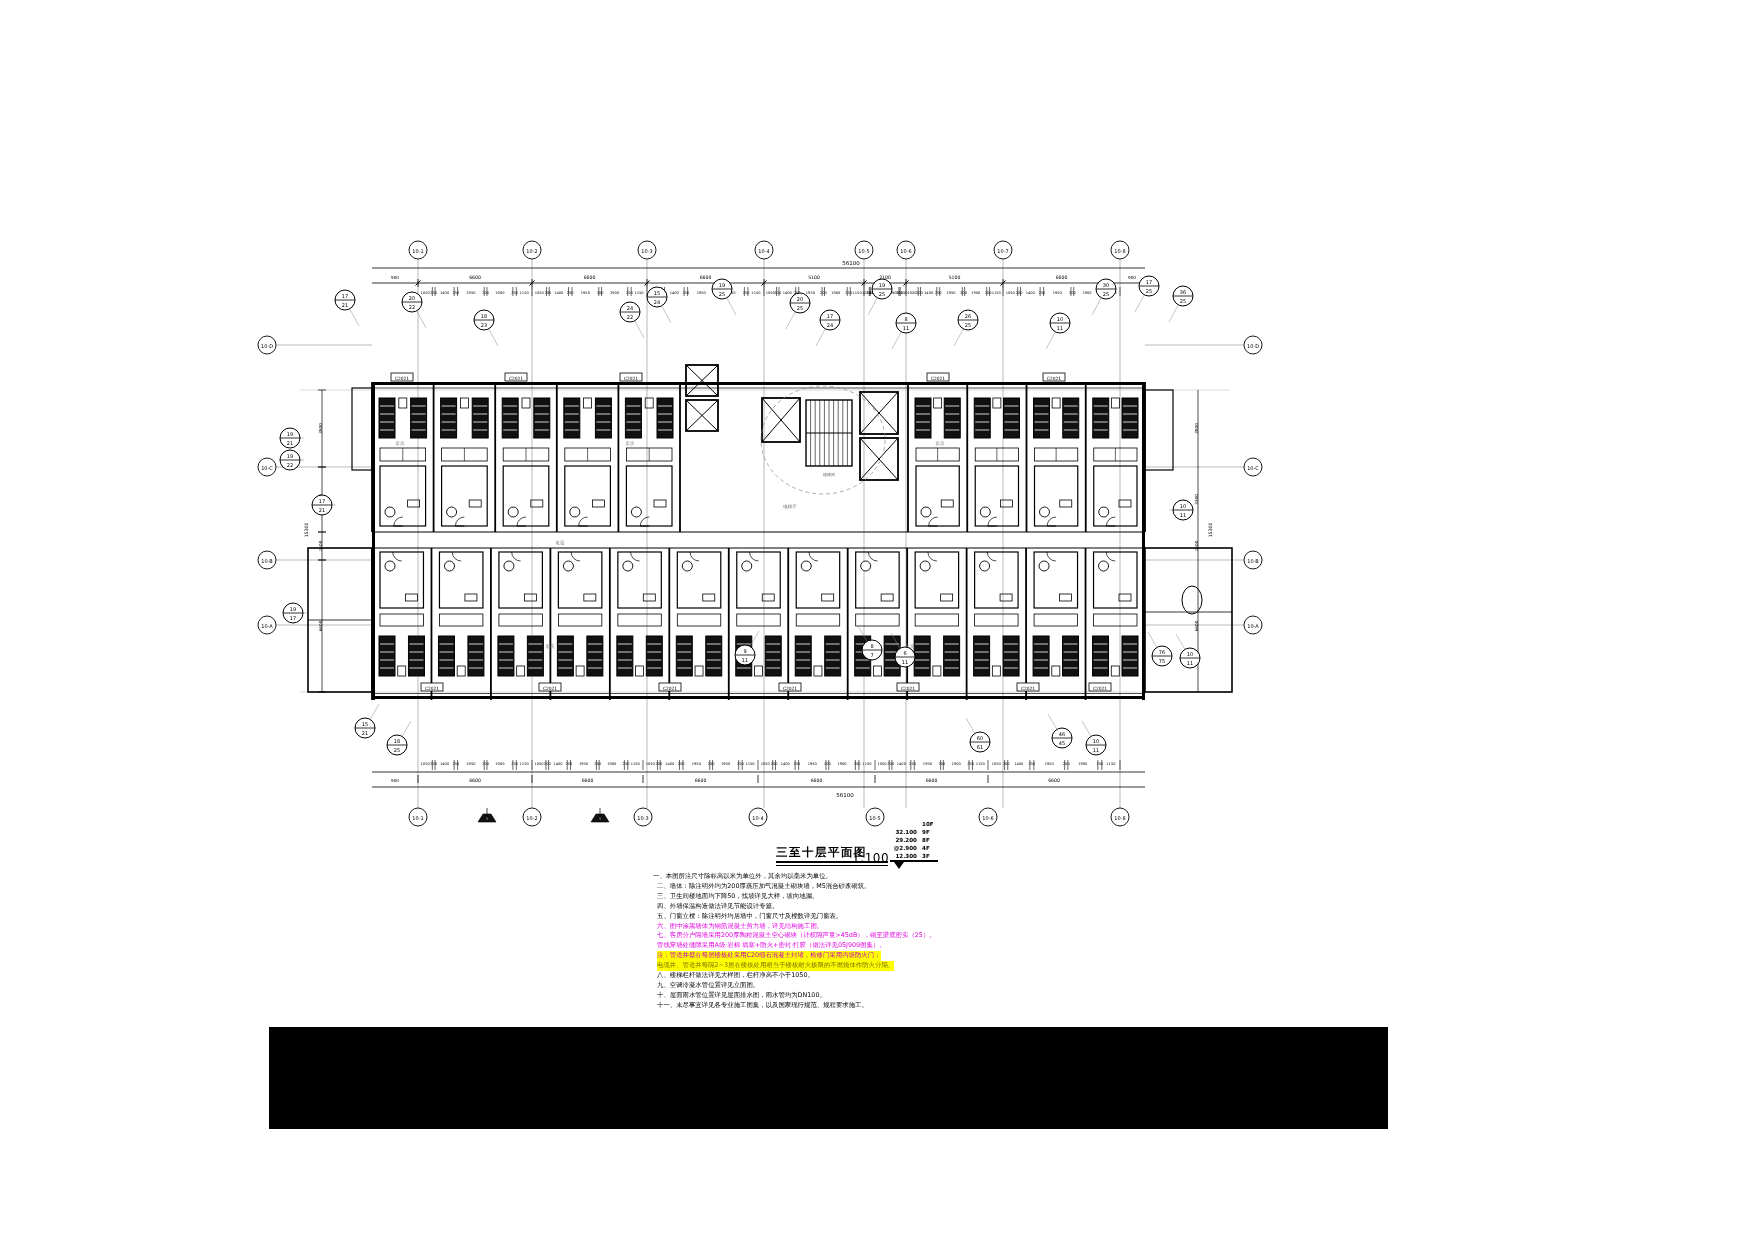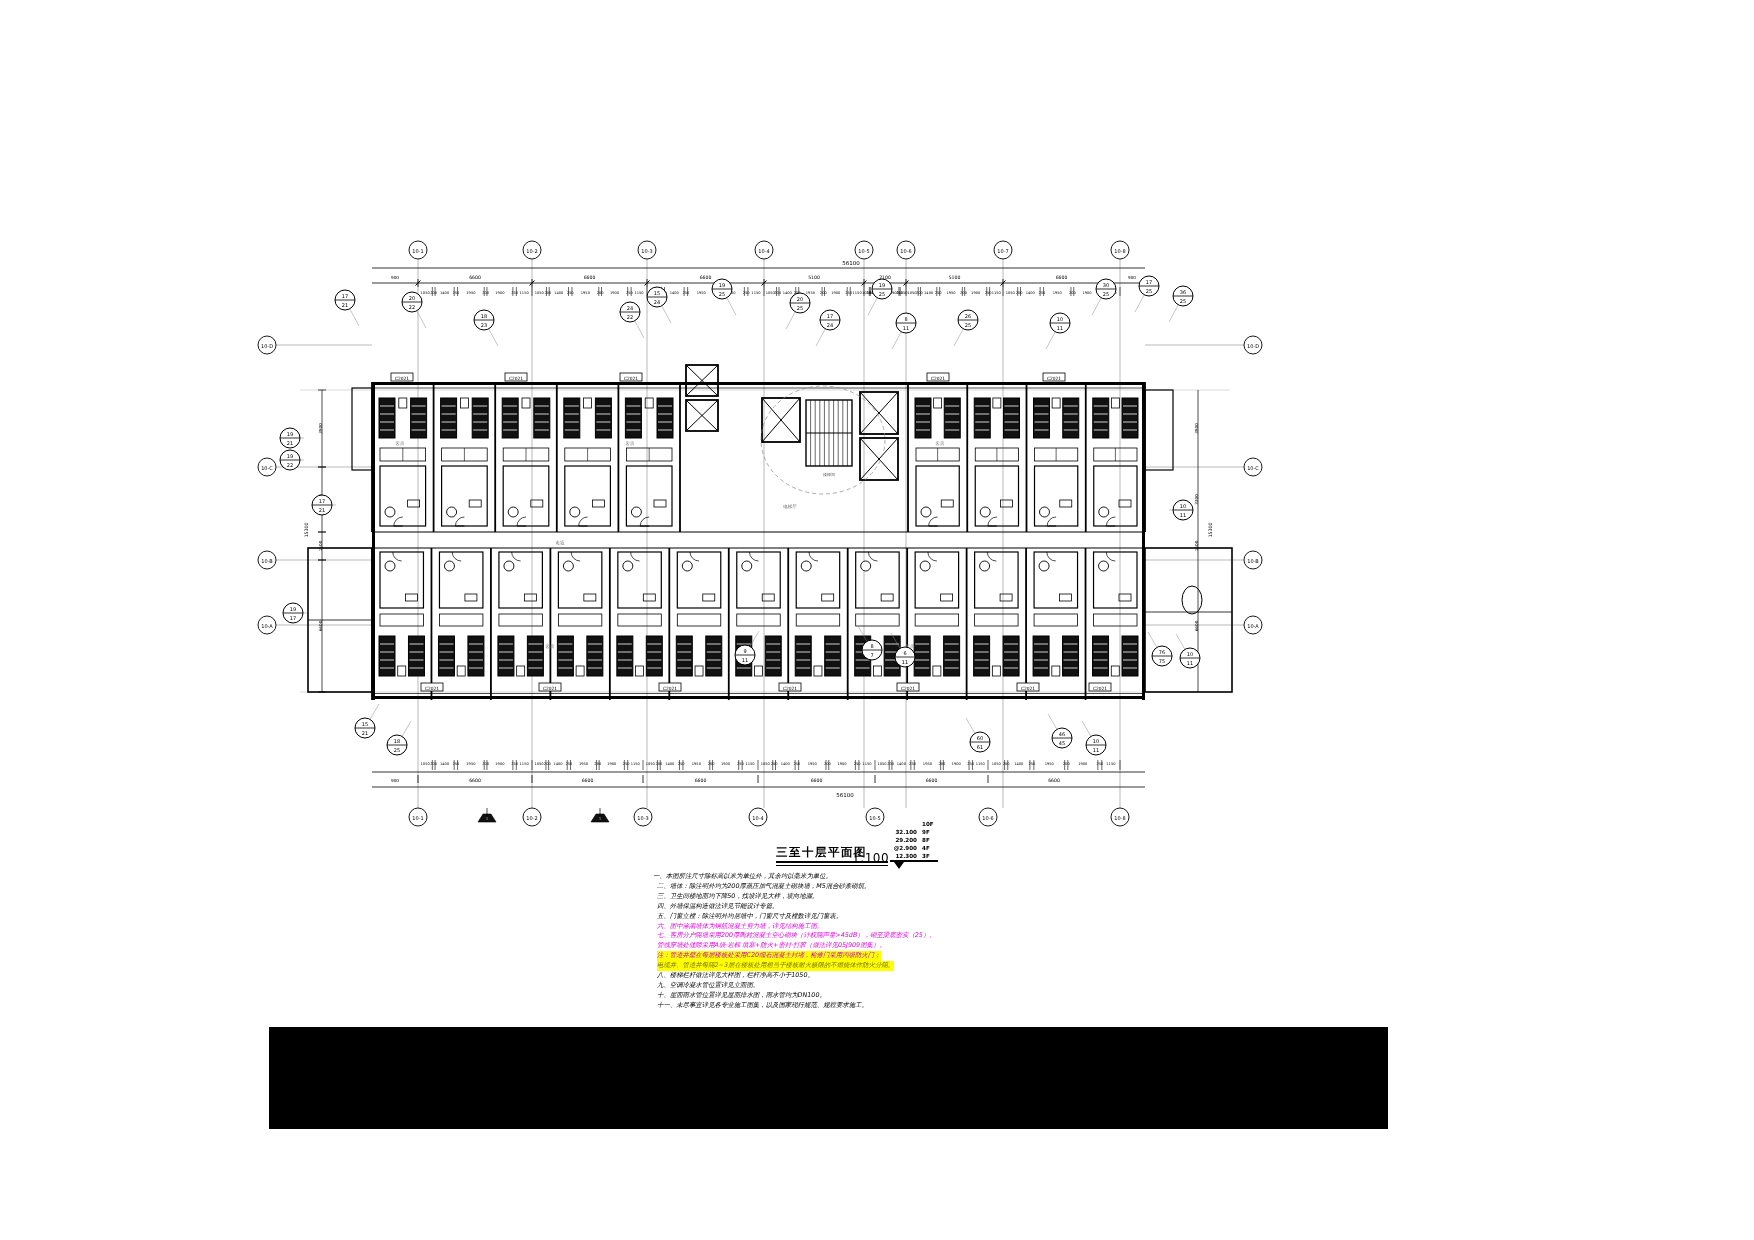--- a/index.html
+++ b/index.html
@@ -11,21 +11,21 @@
   .scale-text{font-size:12px;color:#000;letter-spacing:.5px;}
   .rule{background:#000;}
   .levels{font-size:5.6px;color:#000;line-height:8px;}
   .levels .row{display:flex;white-space:nowrap;}
   .levels .num{display:inline-block;width:27px;text-align:right;font-weight:bold;}
   .levels .fl{display:inline-block;margin-left:5px;font-weight:bold;}
   .lvl-tri{width:0;height:0;border-left:5px solid transparent;border-right:5px solid transparent;
            border-top:7px solid #000;}
   .lvl-bar{height:2px;background:#000;}
   .notes{font-size:6.4px;line-height:9.9px;color:#000;white-space:nowrap;}
-  .notes .nline{display:block;font-style:italic;}
+  .notes .nline{display:block;}
   .notes .sub{margin-left:4px;}
   .redaction{background:#000;}
 </style>
 </head>
 <body>
 
 <div class="canvas">
 
   <svg class="abs plan-svg" id="plan" viewBox="0 0 1754 1240">
       <line x1="418" y1="259" x2="418" y2="808" stroke="#8a8a8a" stroke-width="0.6"></line>

